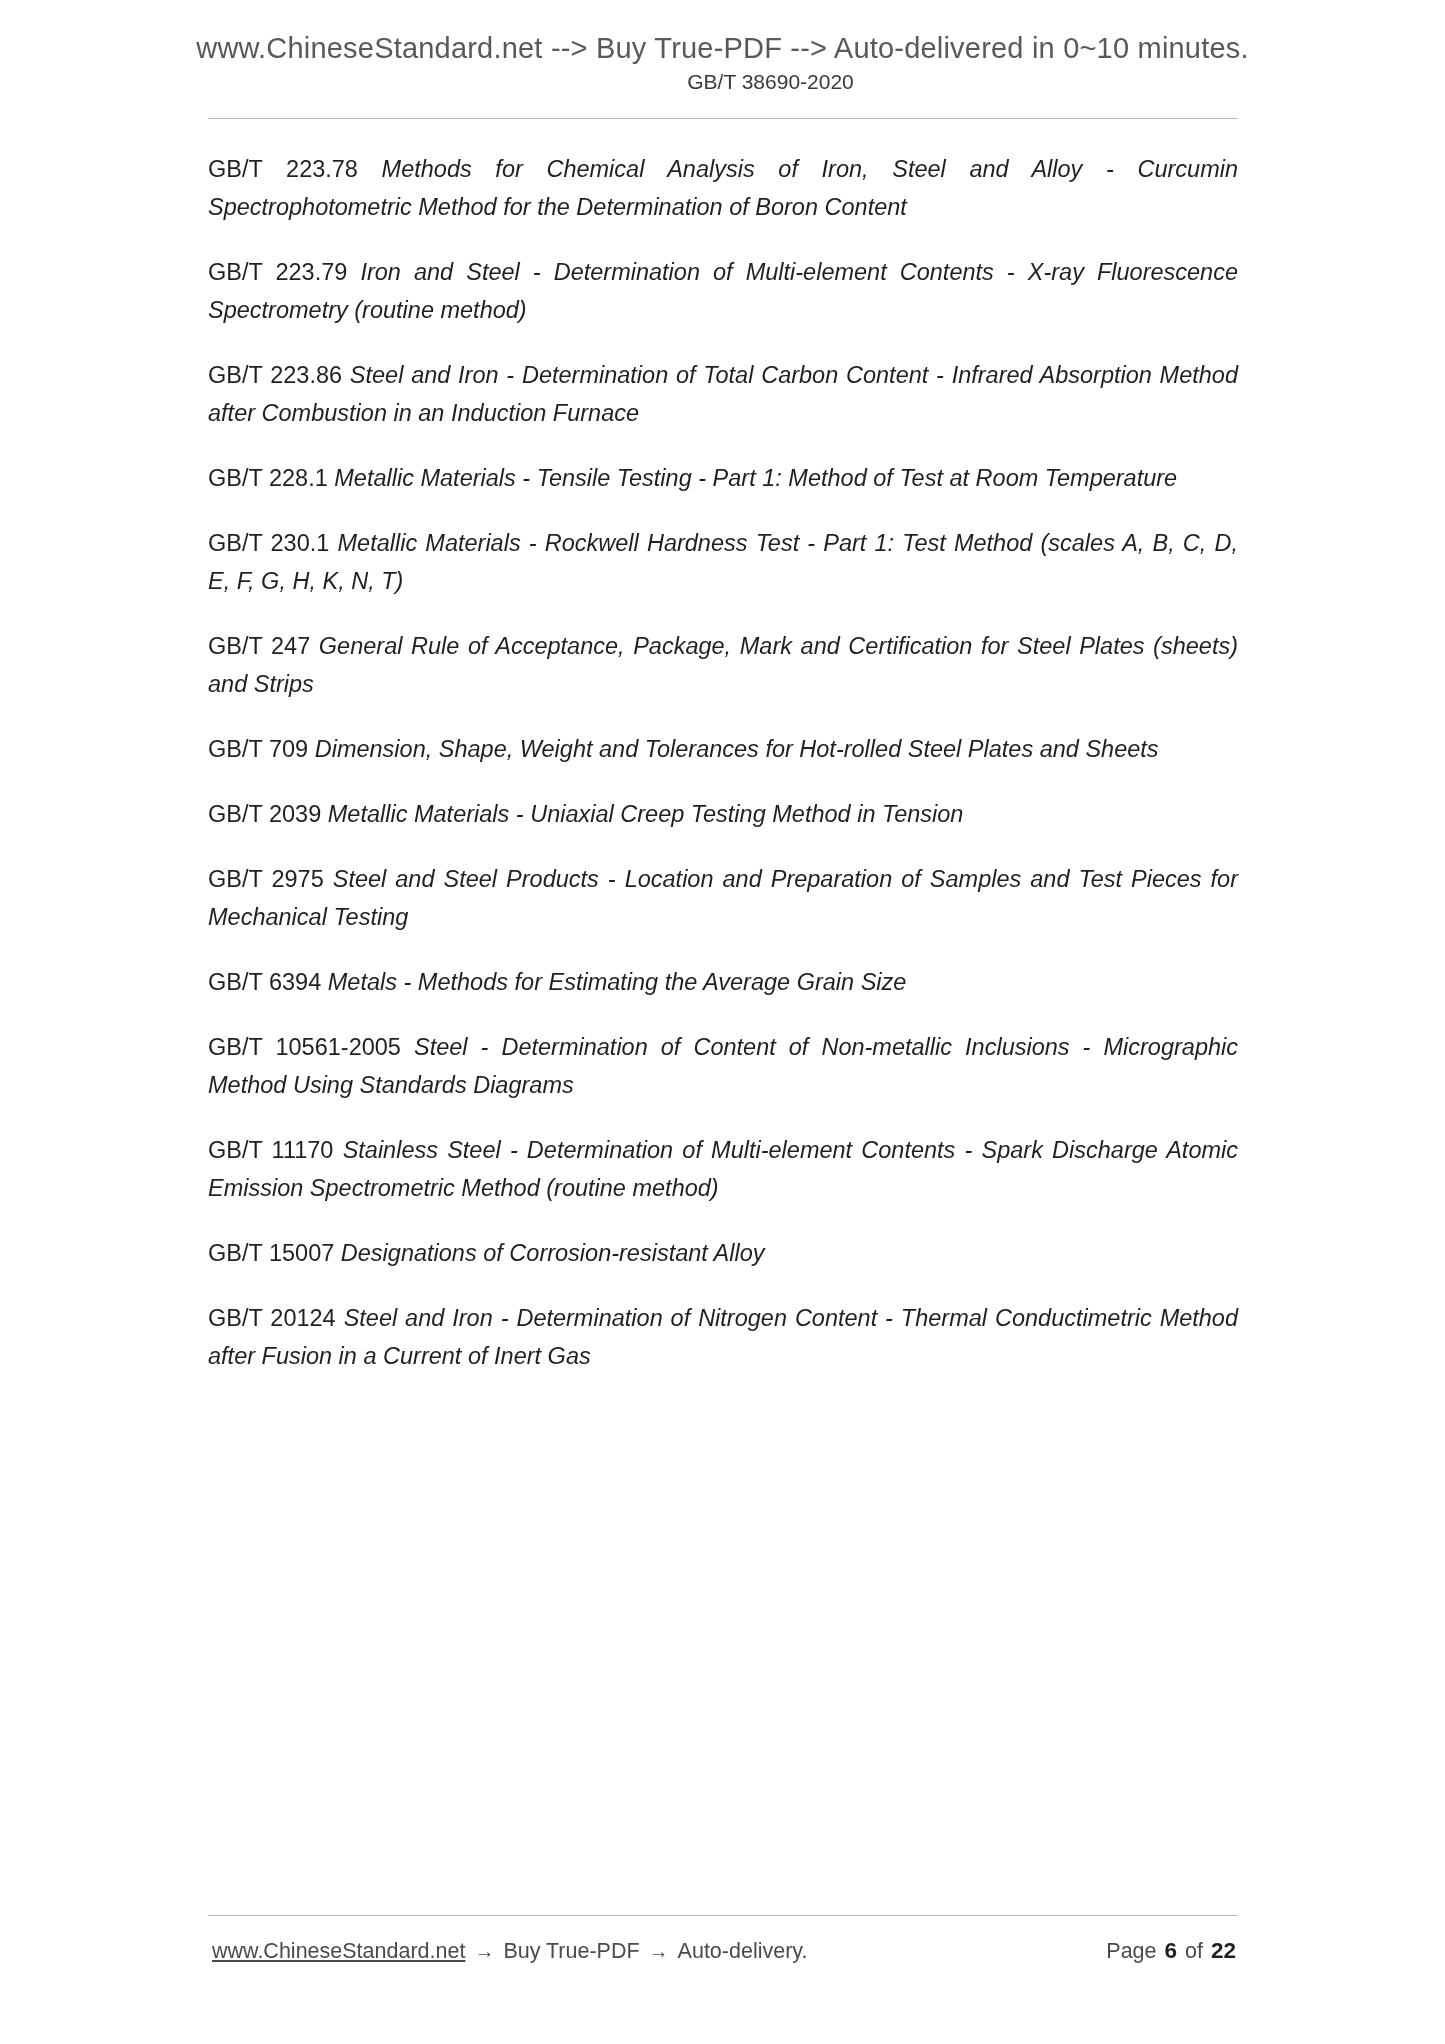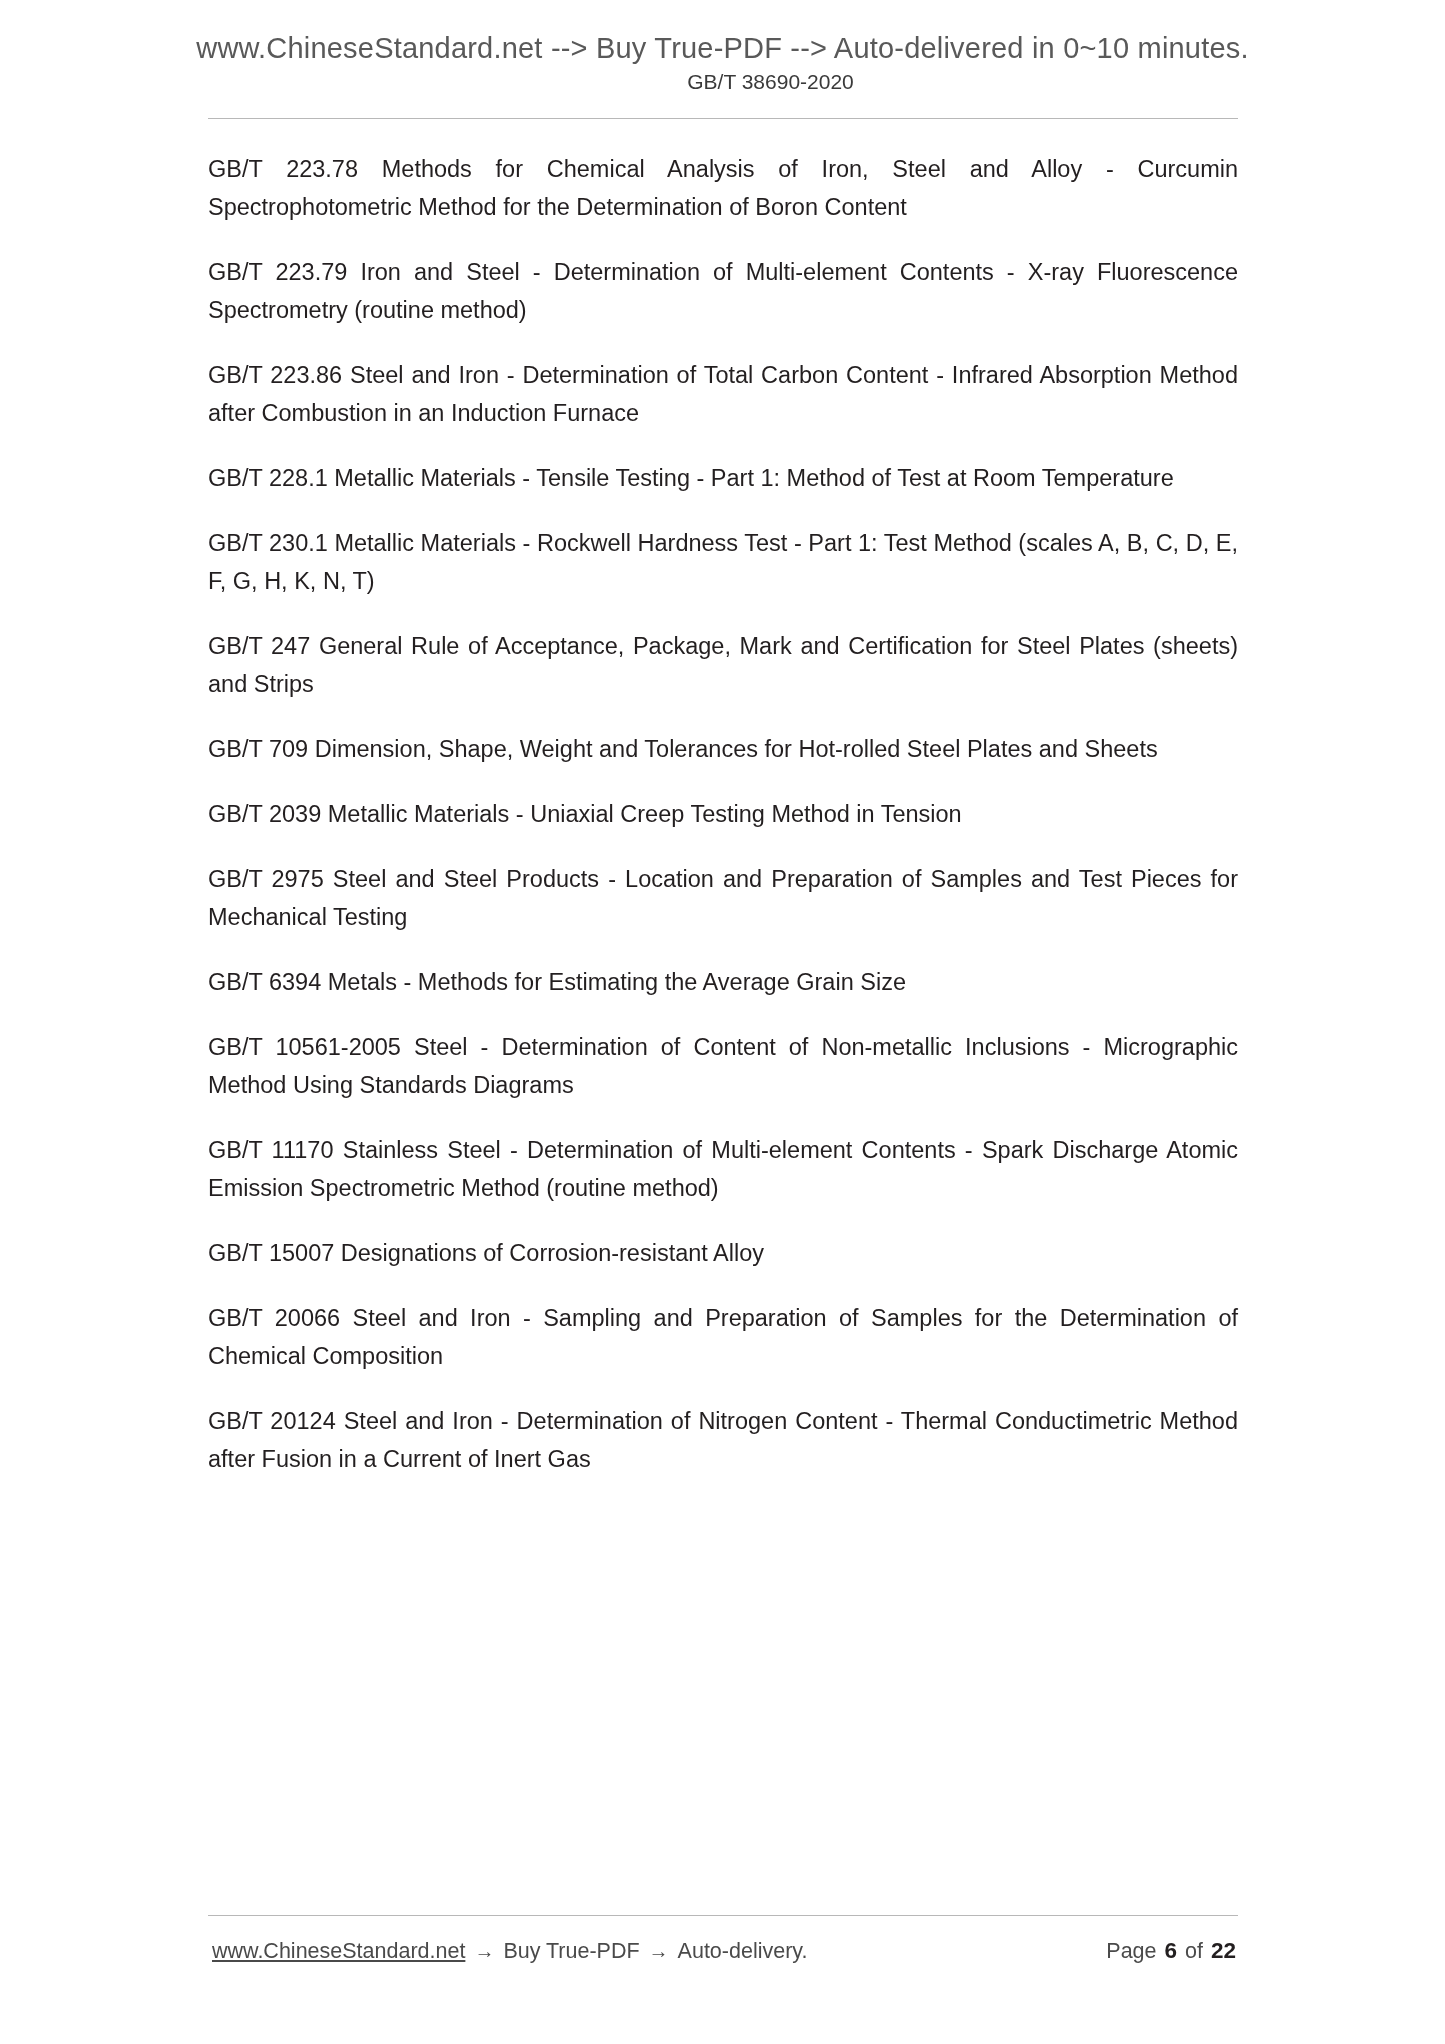--- a/index.html
+++ b/index.html
@@ -64,20 +64,21 @@
     margin: 0 0 27px 0;
     text-align: justify;
     text-justify: inter-word;
     color: #231f20;
   }
   .para:last-child { margin-bottom: 0; }
   .para .code {
     font-style: normal;
   }
   .para .title {
+    font-style: italic;
     margin-top: 8px;
   }
   
   .footer-rule {
     position: absolute;
     top: 1915px;
     left: 208px;
     width: 1030px;
     border-top: 1px solid #b8b8b8;
   }
@@ -188,24 +189,20 @@
       <span class="code">GB/T 11170</span>
       <span class="title">Stainless Steel - Determination of Multi-element Contents - Spark Discharge Atomic Emission Spectrometric Method (routine method)</span>
     </p>
 
     <p class="para">
       <span class="code">GB/T 15007</span>
       <span class="title">Designations of Corrosion-resistant Alloy</span>
     </p>
 
 
-    <p class="para">
-      <span class="code">GB/T 20066</span>
-      <span class="title">Steel and Iron - Sampling and Preparation of Samples for the Determination of Chemical Composition</span>
-    </p>
 
 
     <p class="para">
       <span class="code">GB/T 20124</span>
       <span class="title">Steel and Iron - Determination of Nitrogen Content - Thermal Conductimetric Method after Fusion in a Current of Inert Gas</span>
     </p>
 
   </div>
 
   <div class="footer-rule"></div>

